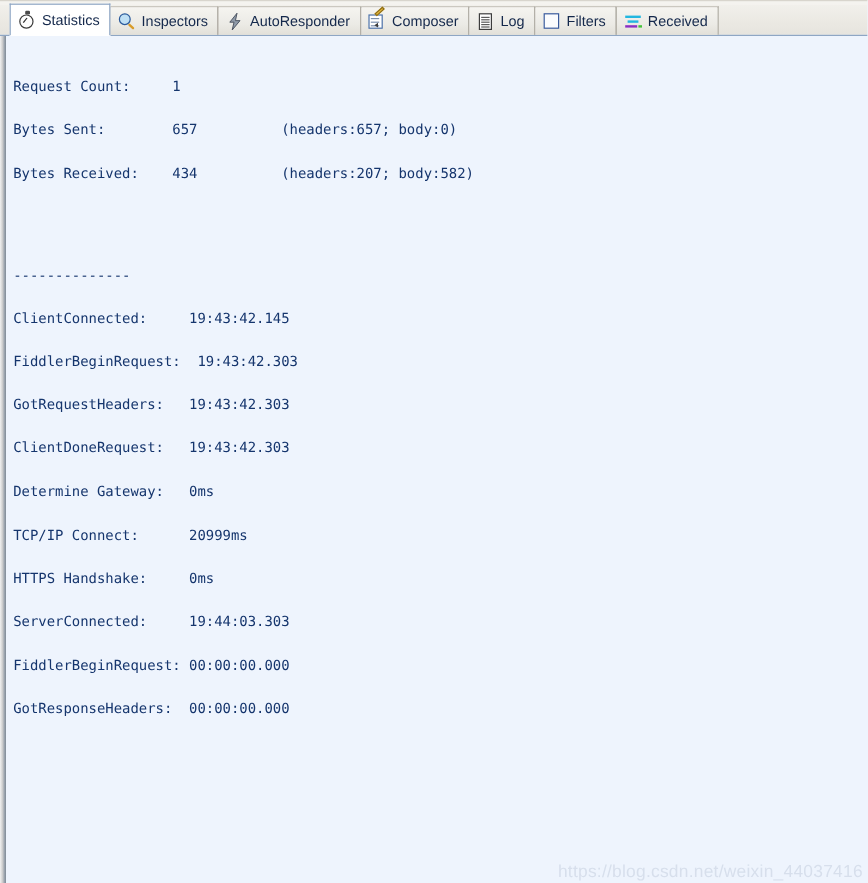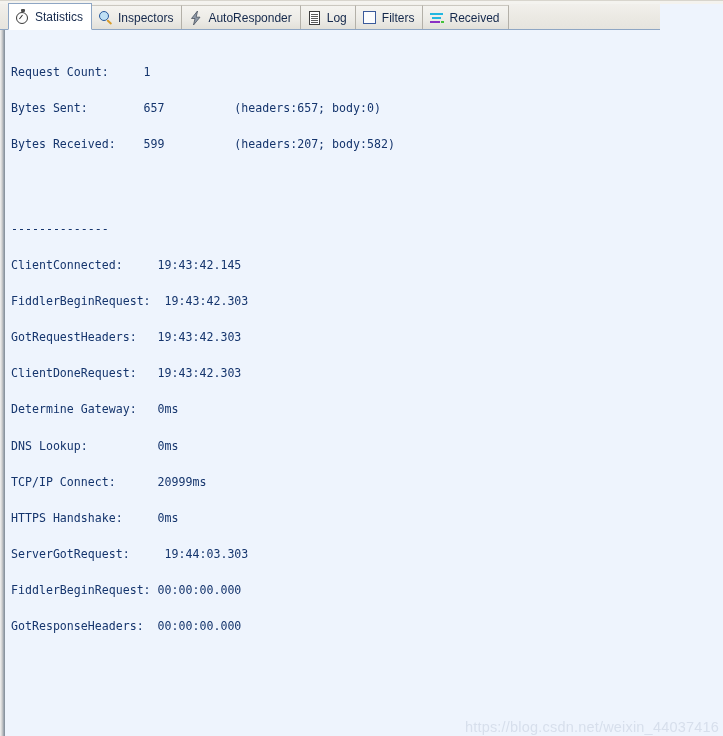--- a/index.html
+++ b/index.html
@@ -19,21 +19,21 @@
     width: 723px;
     height: 736px;
     background: #eef4fd;
     overflow: hidden;
   }
 
   
   .tabstrip {
     position: absolute;
     left: 0; top: 0;
-    width: 660px;
+    width: 723px;
     height: 30px;
     background: #eceae4;
     background: linear-gradient(to bottom, #f3f2ee 0%, #eceae4 55%, #e6e4de 100%);
     border-bottom: 1px solid #8ea6c4;
     box-sizing: border-box;
     display: flex;
     align-items: flex-end;
     padding-left: 8px;
   }
   .tabstrip::before {
@@ -274,20 +274,29 @@
 
     <div class="tab">
       <span class="ticon ic-bolt">
         <svg width="16" height="16" viewBox="0 0 16 16">
           <path d="M9.5 1 L3.5 8.5 L7 8.5 L5.5 15 L12 7.2 L8.2 7.2 Z" fill="#8f9aa8" stroke="#4a5360" stroke-width="0.8"></path>
         </svg>
       </span>
       <span class="tl">AutoResponder</span>
     </div>
 
+    <div class="tab">
+      <span class="ticon ic-compose">
+        <span class="paper"></span>
+          <span class="lines"></span>
+        <span class="pencil"></span>
+          <span class="tip"></span>
+      </span>
+      <span class="tl">Composer</span>
+    </div>
 
     <div class="tab">
       <span class="ticon ic-doc">
         <span class="sheet"></span>
           <span class="rows"></span>
       </span>
       <span class="tl">Log</span>
     </div>
 
     <div class="tab">
@@ -310,33 +319,32 @@
   </div>
 
   <div class="pane">
 
     <div class="splitter"></div>
 
     <div class="report">
 
       <span class="line">Request Count:     1</span>
       <span class="line">Bytes Sent:        657          (headers:657; body:0)</span>
-      <span class="line">Bytes Received:    599          (headers:207; body:582)</span>
+      <span class="line">Bytes Received:    434          (headers:207; body:582)</span>
       <span class="blank"></span>
 
       <span class="line">--------------</span>
       <span class="line">ClientConnected:     19:43:42.145</span>
       <span class="line">FiddlerBeginRequest:  19:43:42.303</span>
       <span class="line">GotRequestHeaders:   19:43:42.303</span>
       <span class="line">ClientDoneRequest:   19:43:42.303</span>
       <span class="line">Determine Gateway:   0ms</span>
-      <span class="line">DNS Lookup:          0ms</span>
       <span class="line">TCP/IP Connect:      20999ms</span>
       <span class="line">HTTPS Handshake:     0ms</span>
-      <span class="line">ServerGotRequest:     19:44:03.303</span>
+      <span class="line">ServerConnected:     19:44:03.303</span>
       <span class="line">FiddlerBeginRequest: 00:00:00.000</span>
       <span class="line">GotResponseHeaders:  00:00:00.000</span>
       
       
       
       
       
       
 
       

